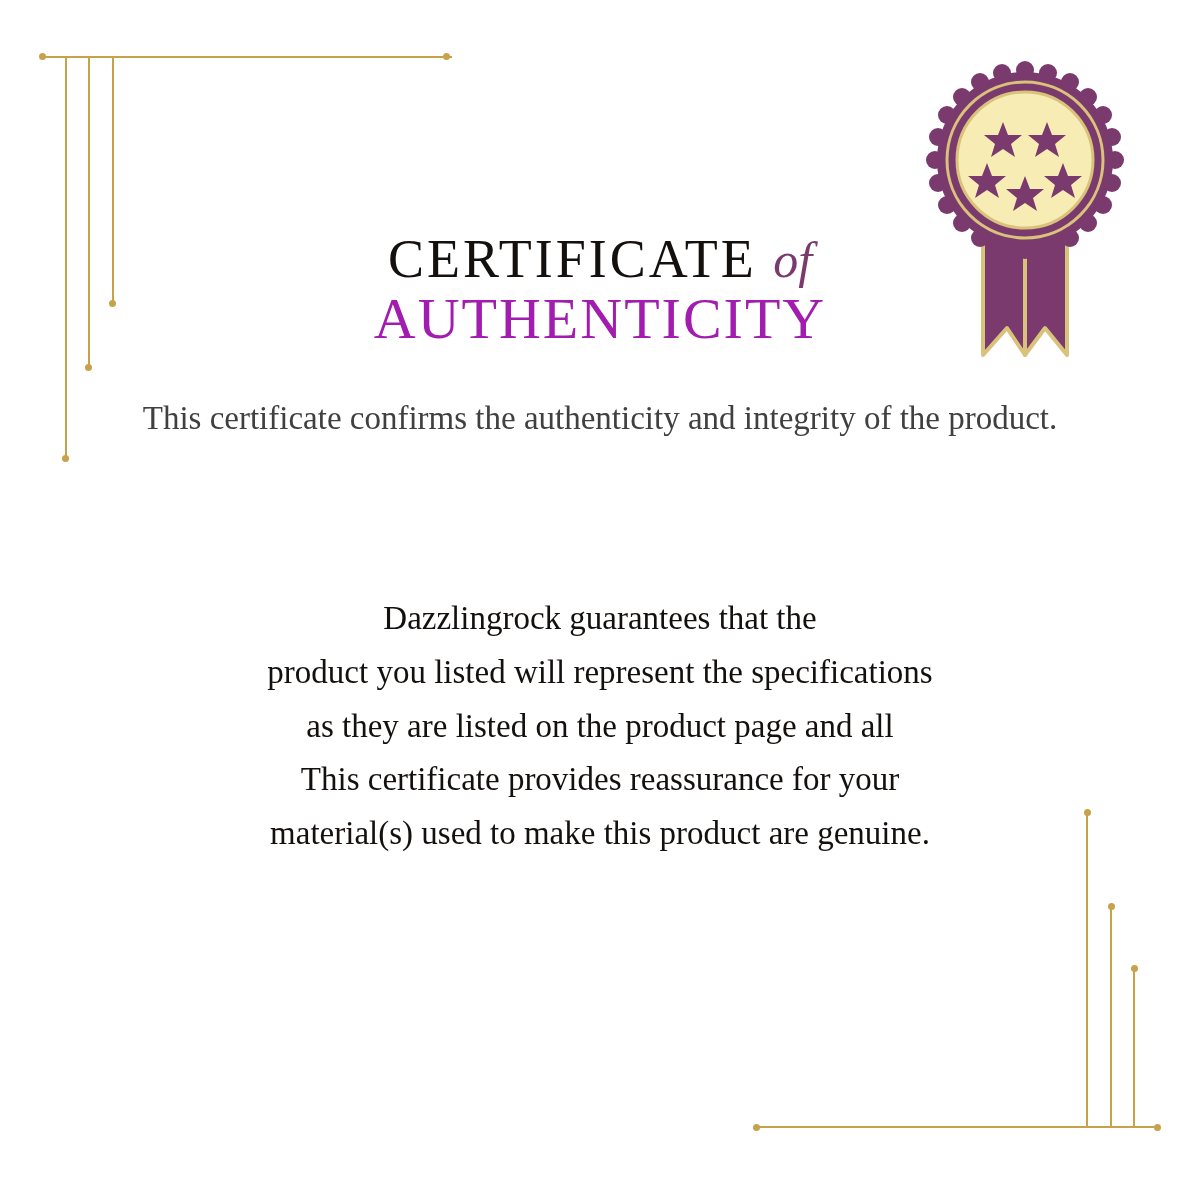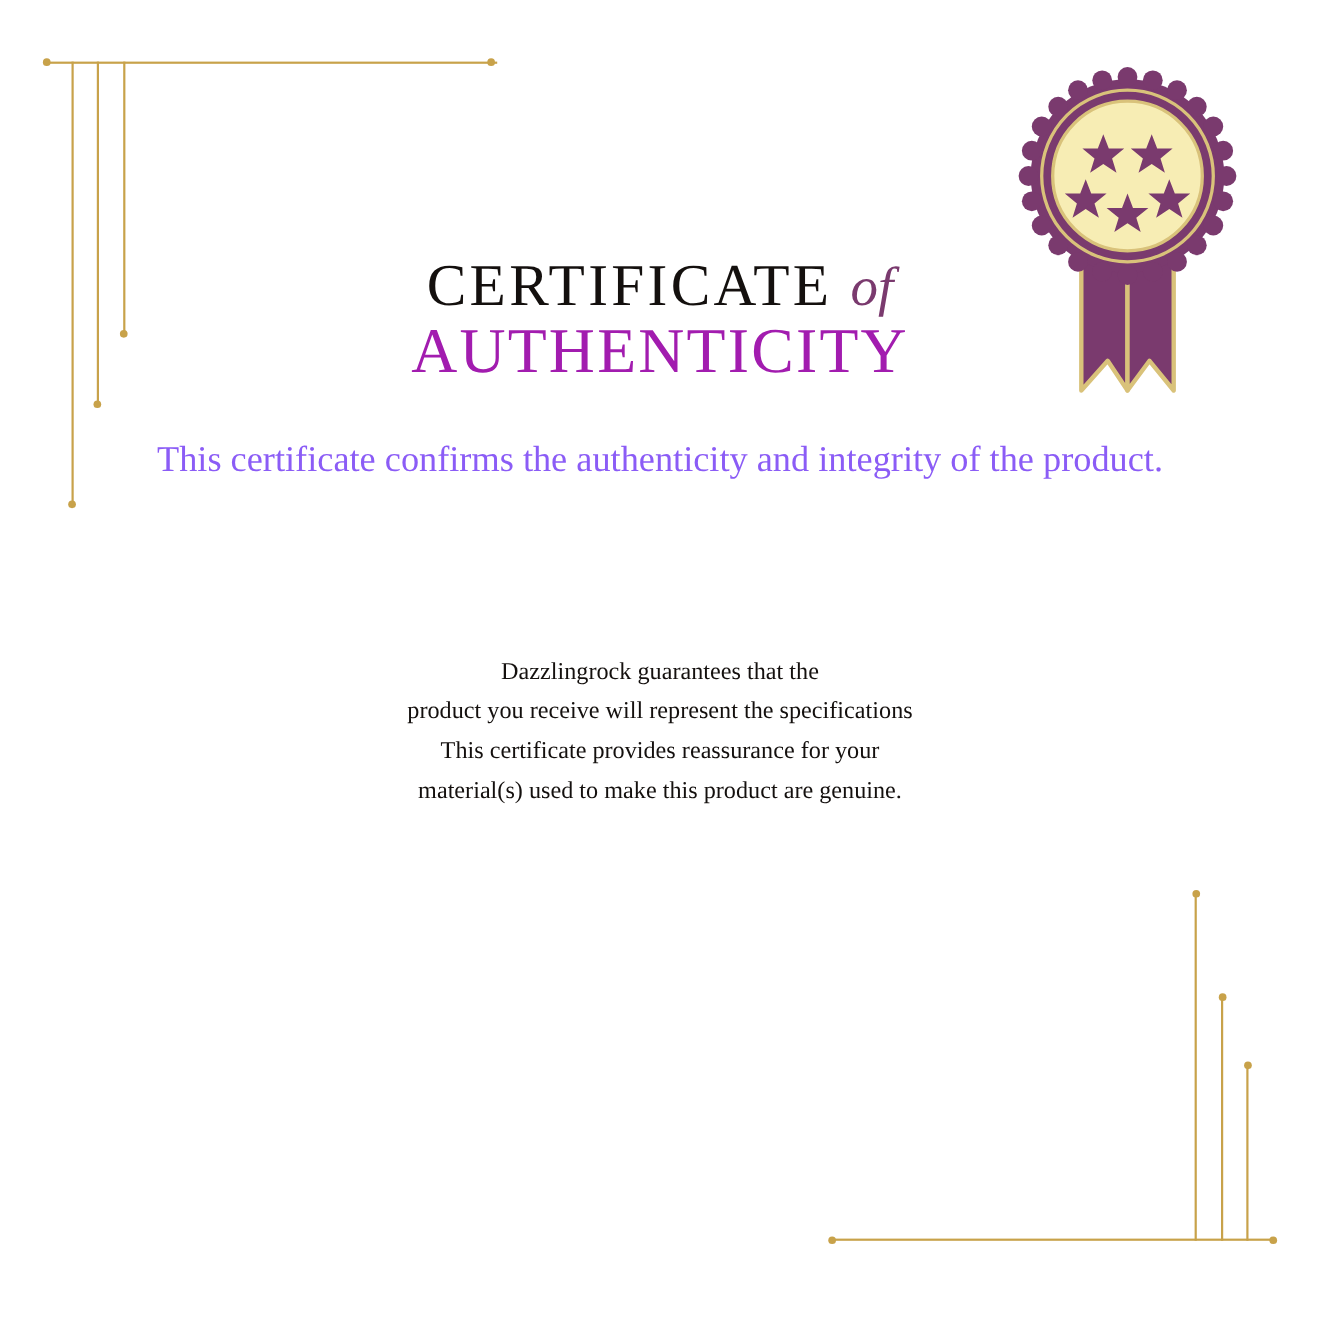--- a/index.html
+++ b/index.html
@@ -83,30 +83,30 @@
   }
 
   .subtitle {
     position: absolute;
     left: 100px;
     top: 395px;
     width: 1000px;
     text-align: center;
     font-size: 33px;
     line-height: 1.45;
-    color: #8b5cf6;
+    color: #404040;
   }
 
   .body-text {
     position: absolute;
     left: 90px;
     top: 592px;
     width: 1020px;
     text-align: center;
-    font-size: 22px;
+    font-size: 33px;
     line-height: 1.63;
     color: #14100e;
   }
   .body-text p {
     margin: 0;
   }
 </style>
 </head>
 <body>
 
@@ -200,18 +200,19 @@
       <span>CERTIFICATE</span>
       <span class="title-of">of</span>
     </div>
     <div class="title-line2">AUTHENTICITY</div>
   </div>
 
   <div class="subtitle">This certificate confirms the authenticity and integrity of the product.</div>
 
   <div class="body-text">
     <p>Dazzlingrock guarantees that the</p>
-    <p>product you receive will represent the specifications</p>
+    <p>product you listed will represent the specifications</p>
+    <p>as they are listed on the product page and all</p>
     <p>This certificate provides reassurance for your</p>
     <p>material(s) used to make this product are genuine.</p>
   </div>
 
 </div>
 
 </body></html>

